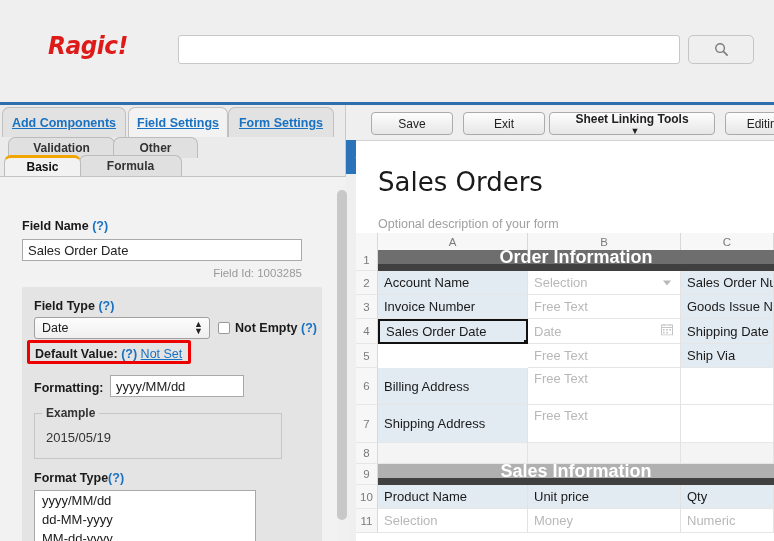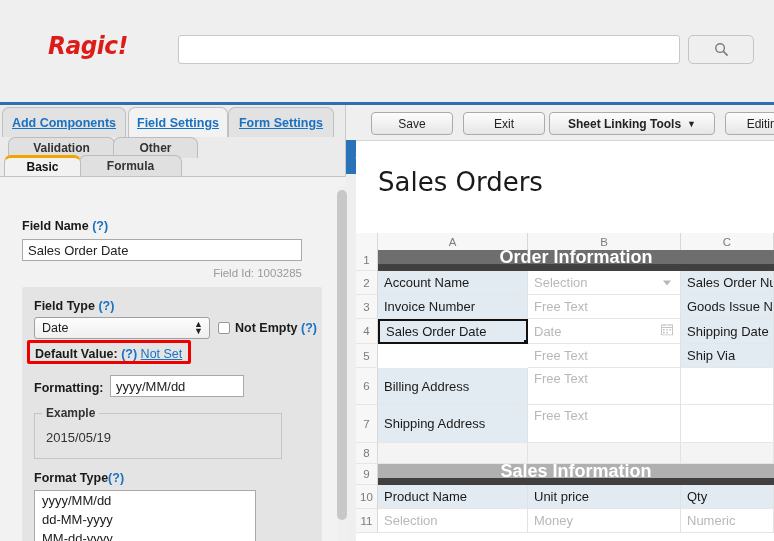--- a/index.html
+++ b/index.html
@@ -214,21 +214,21 @@
   }
   .tb-btn {
     position: absolute; top: 7px; height: 23px;
     display: flex; align-items: center; justify-content: center;
     background: linear-gradient(#fdfdfd, #e6e6e6);
     border: 1px solid #ababab;
     border-radius: 4px;
     font-size: 12px; color: #222222;
     white-space: nowrap;
   }
-  .tb-btn.strong { font-weight: bold; }
+  .tb-btn.strong { font-weight: bold; flex-direction: column; }
 
   .sheet-title {
     position: absolute; left: 22px; top: 62px;
     font-size: 26px; color: #1a1a1a;
     font-family: "DejaVu Sans", sans-serif;
     font-weight: normal;
     white-space: nowrap;
   }
   .sheet-desc {
     position: absolute; left: 22px; top: 112px;
@@ -439,20 +439,21 @@
       <div class="tb-btn strong" style="left:193px;width:166px;">
         <span>Sheet Linking Tools</span>
         <span style="margin-left:6px;font-size:9px;">▼</span>
       </div>
       <div class="tb-btn" style="left:369px;width:80px;">
         <span>Editing</span>
       </div>
     </div>
 
     <div class="sheet-title">Sales Orders</div>
+    <div class="sheet-desc">Optional description of your form</div>
 
     <div class="colhdr-row">
       <div class="colhdr corner" style="left:0;width:22px;"></div>
       <div class="colhdr" style="left:22px;width:150px;">A</div>
       <div class="colhdr" style="left:172px;width:153px;">B</div>
       <div class="colhdr" style="left:325px;width:93px;">C</div>
     </div>
 
     <div class="grid">
 

